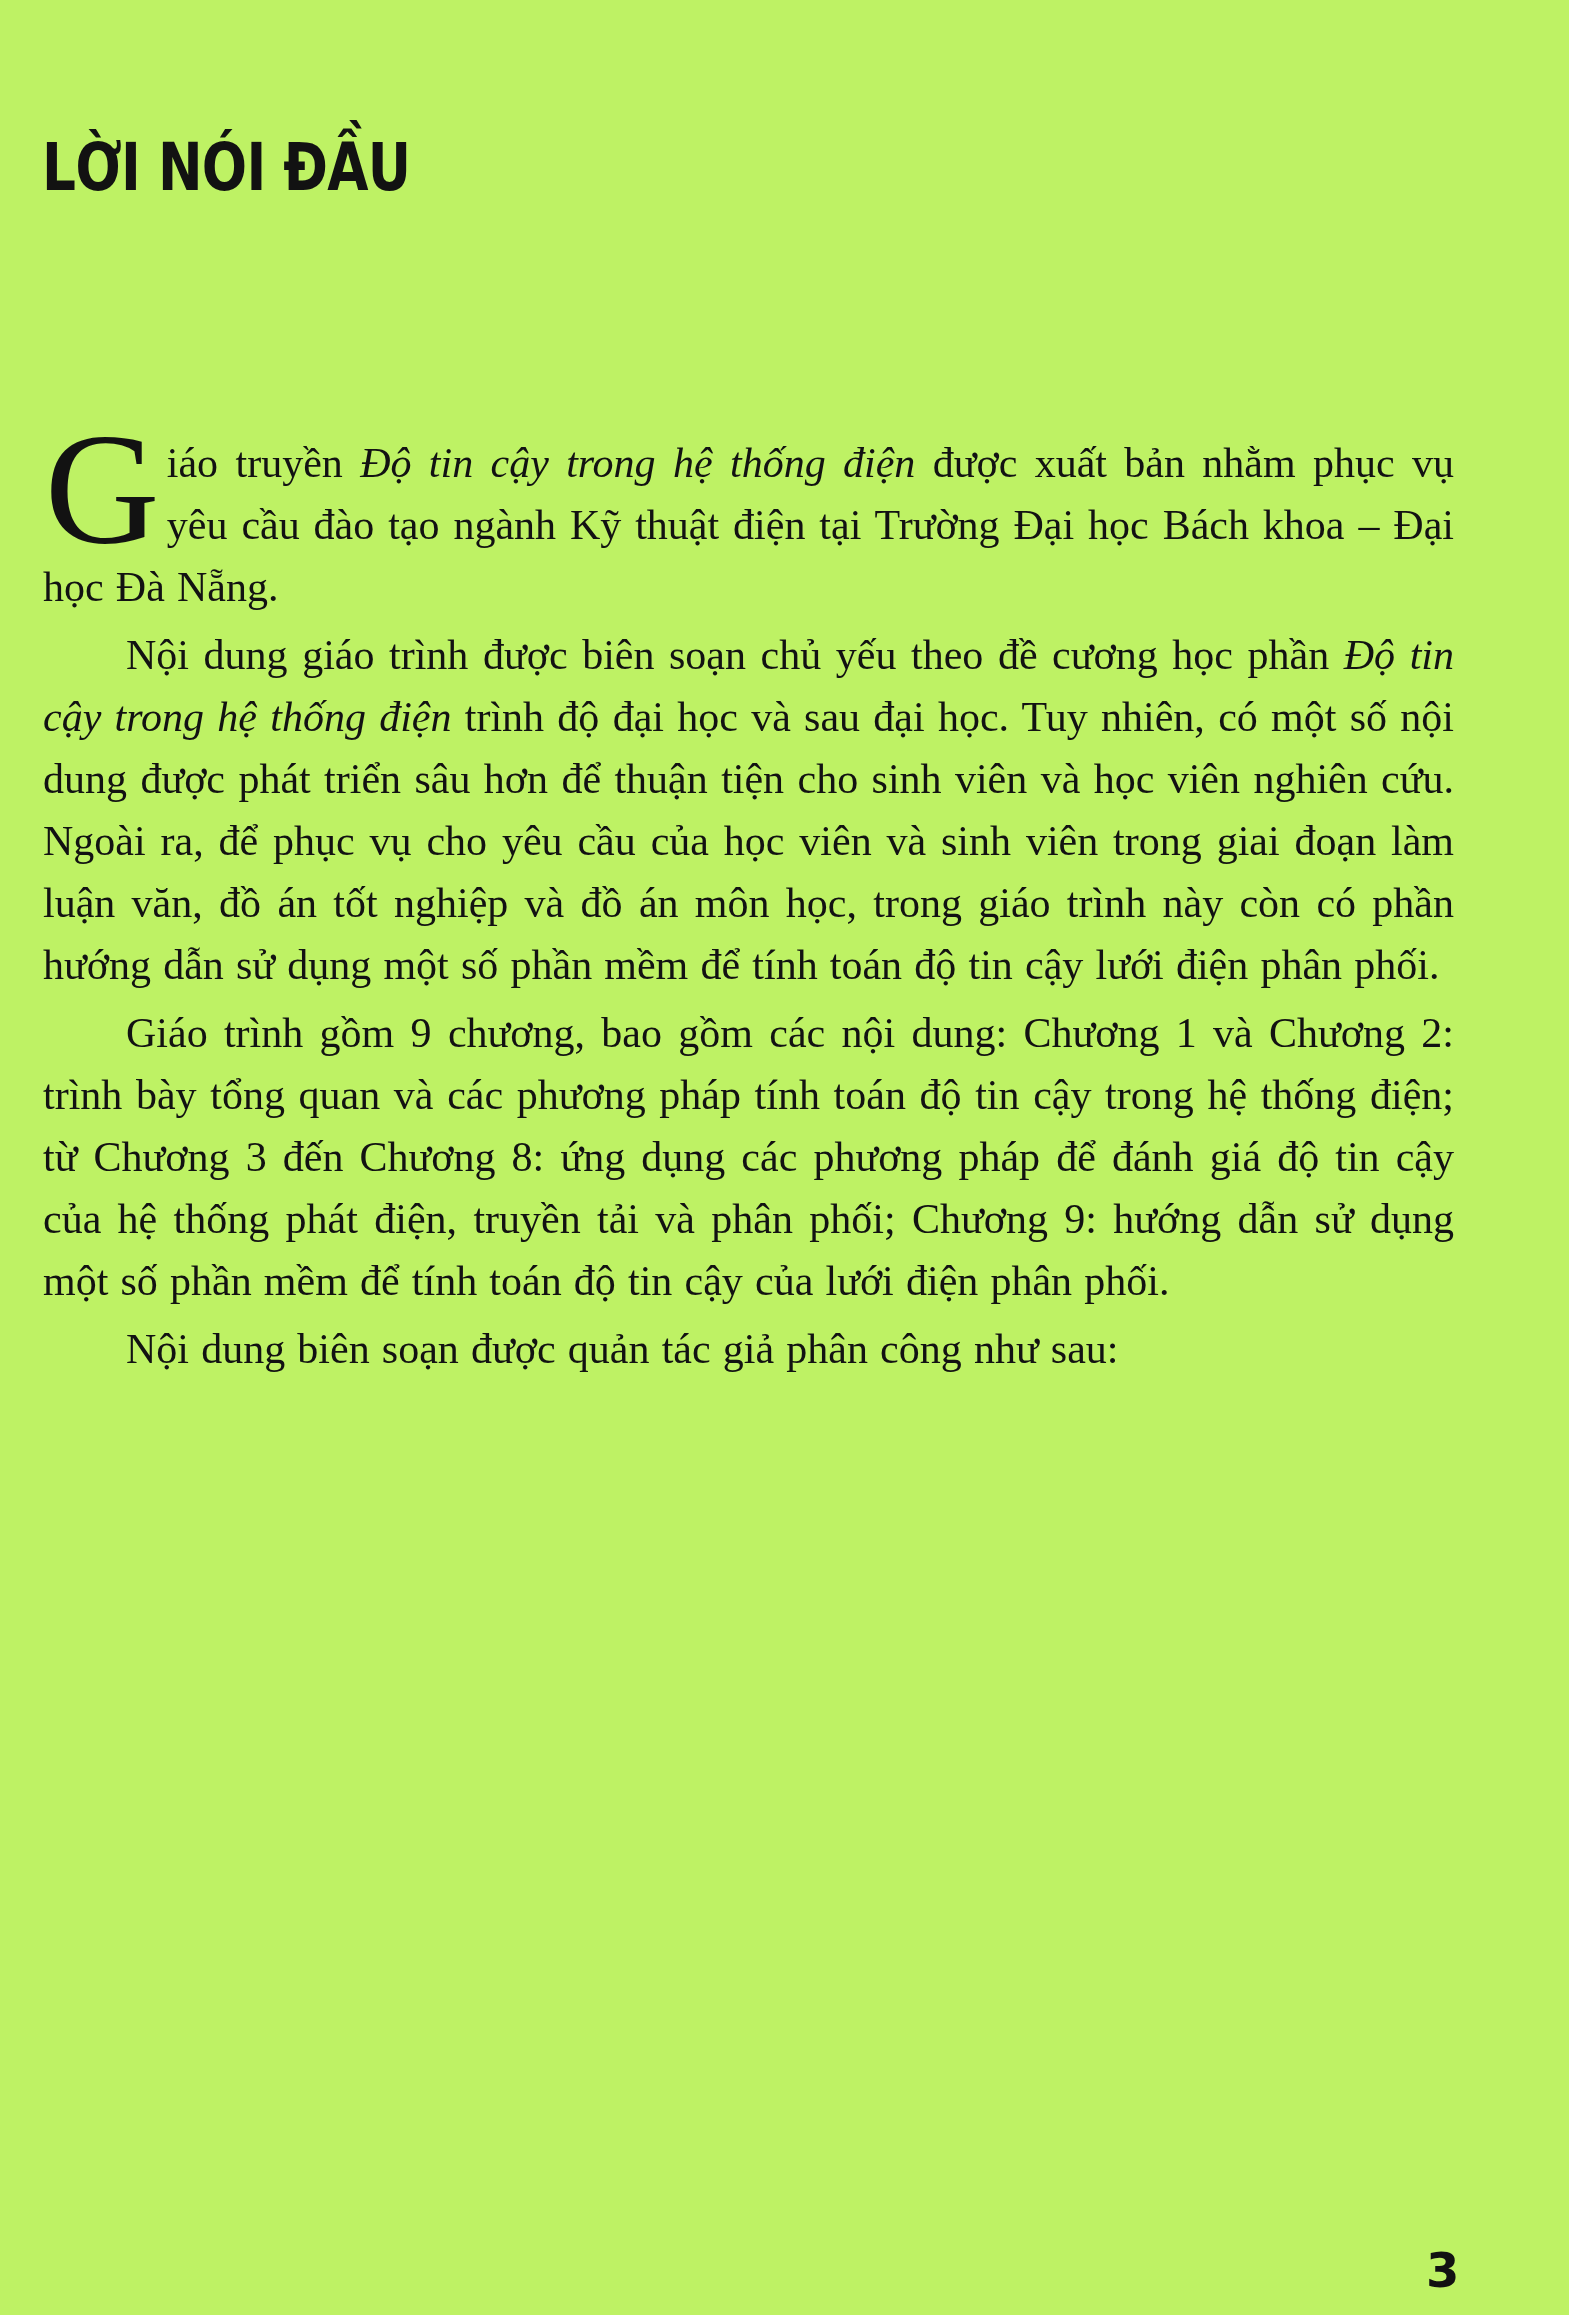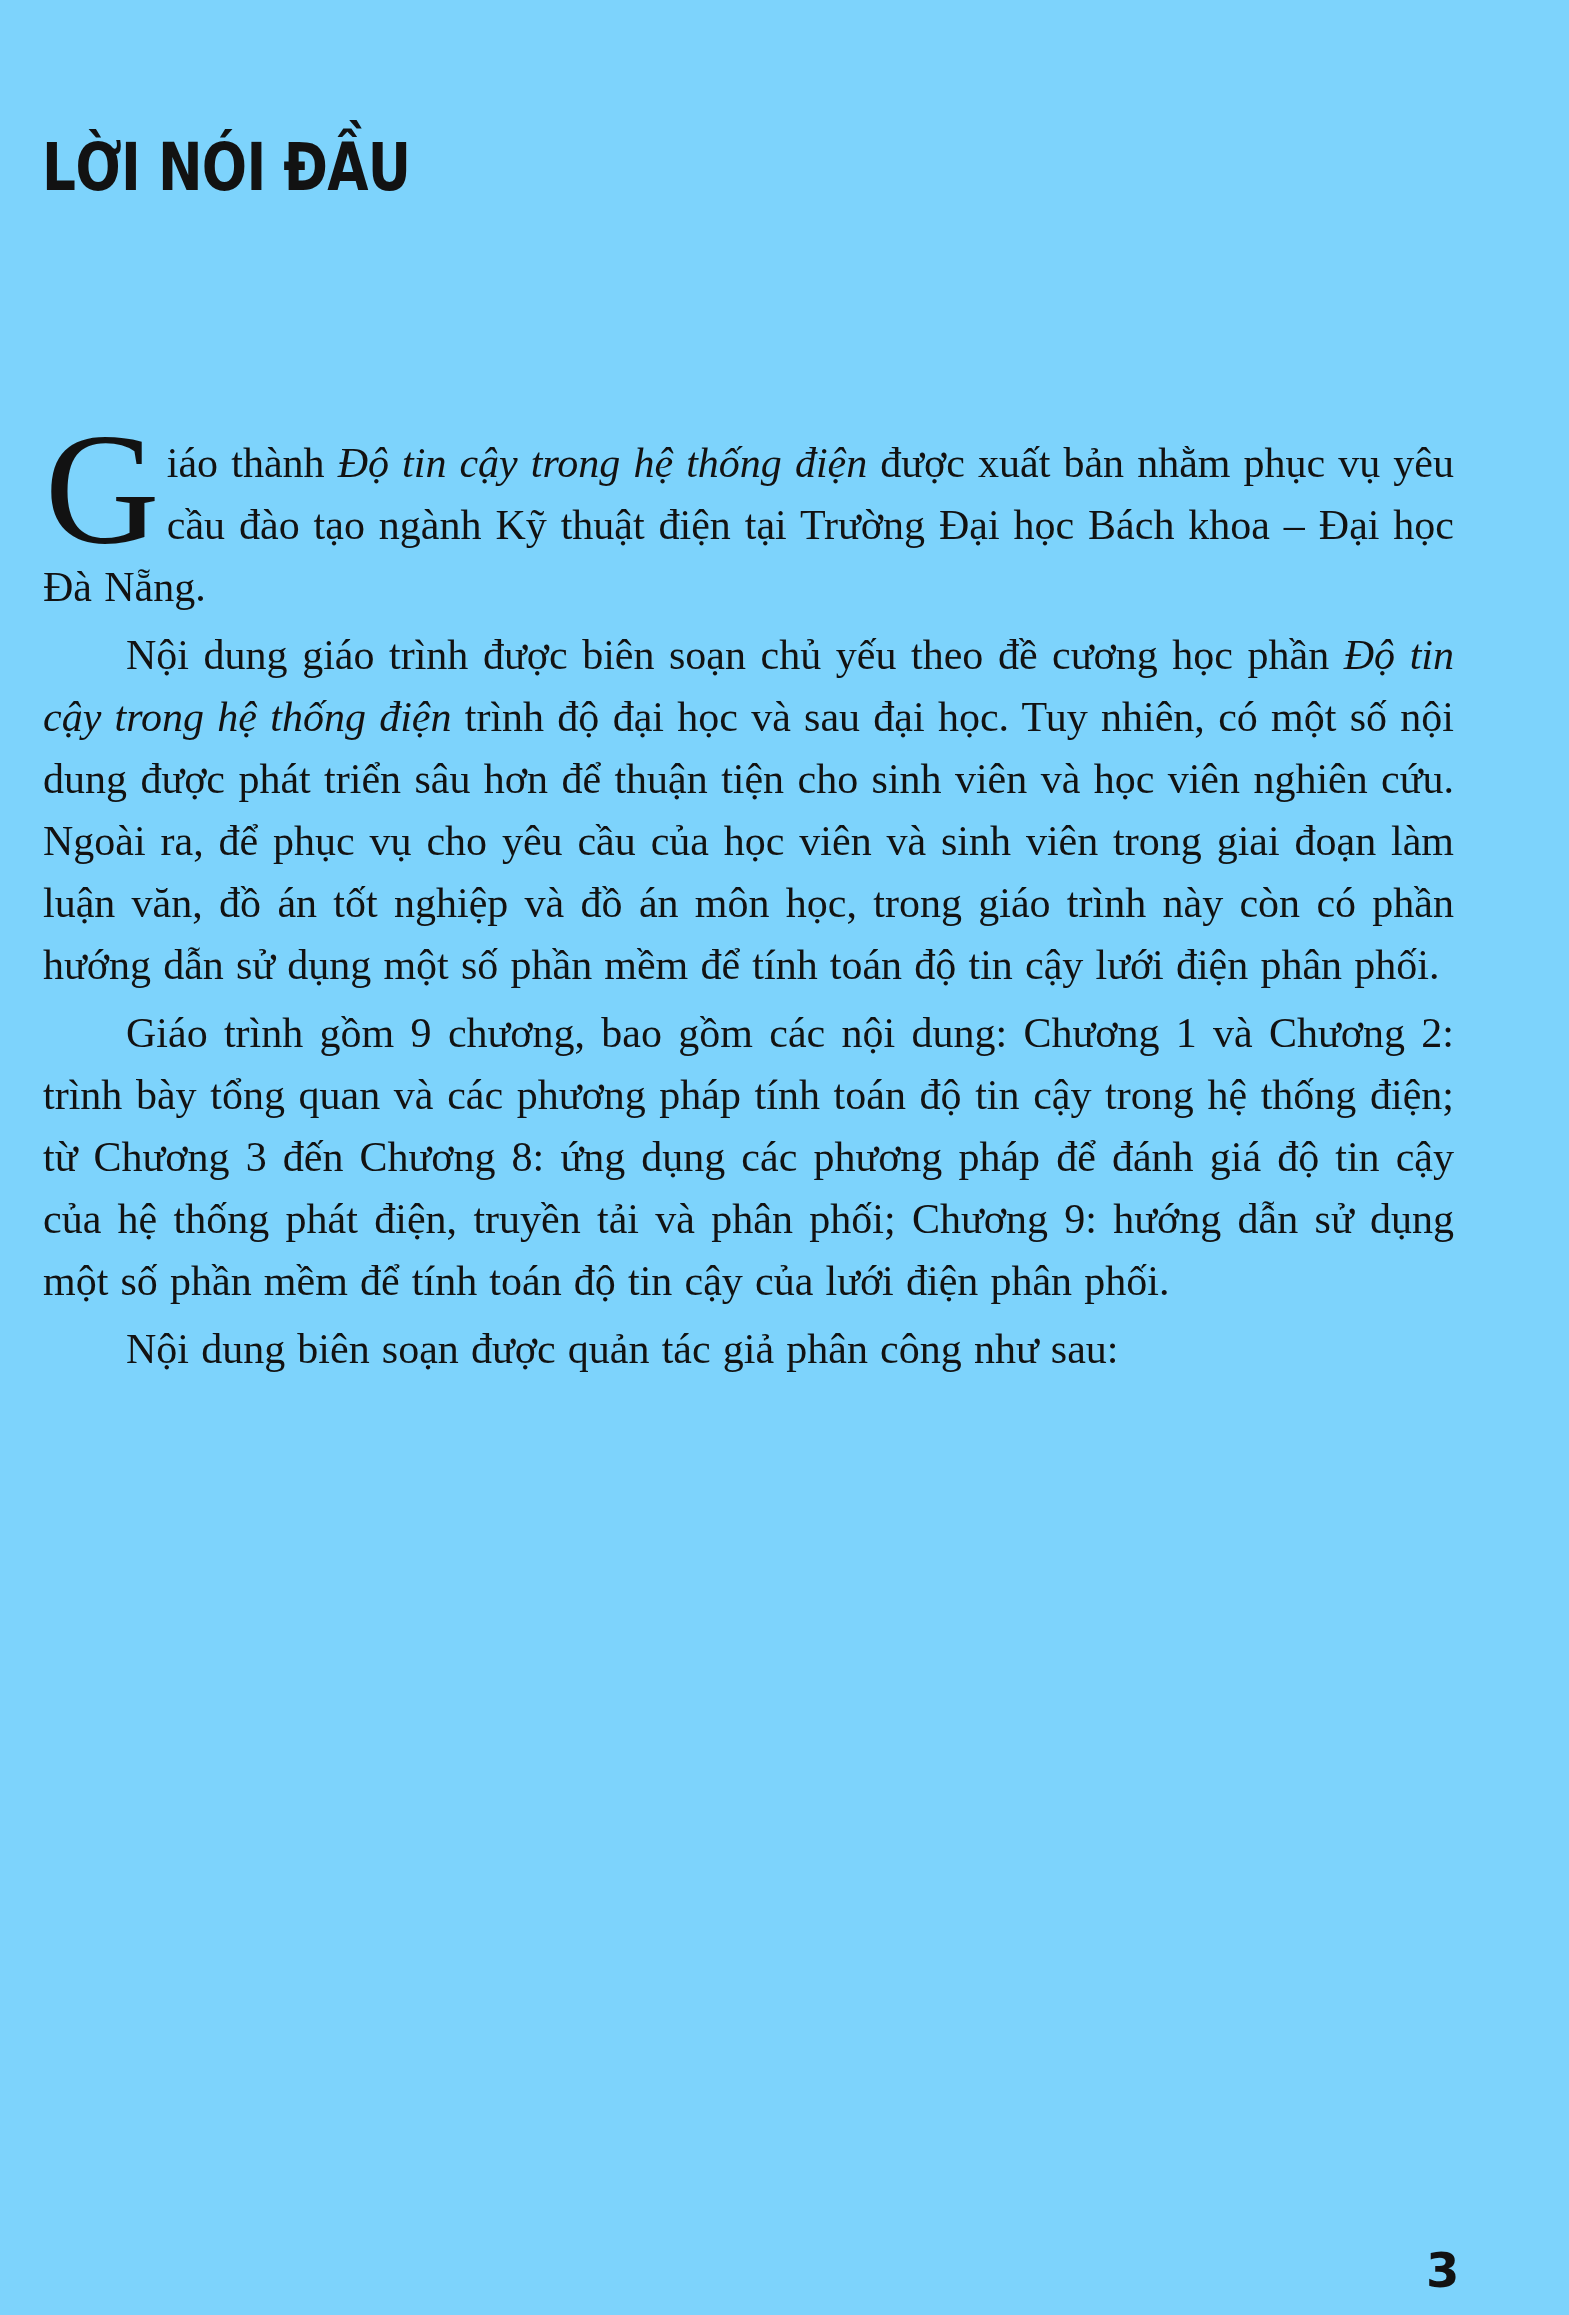--- a/index.html
+++ b/index.html
@@ -1,20 +1,20 @@
 <!DOCTYPE html>
 <html style="font-size:14.5px"><head>
 <meta charset="utf-8">
 <style>
   html,body { margin:0; padding:0; background:#e8e8e8; }
   .page {
     position:relative;
     width:1569px; height:2316px;
     margin:0 auto;
-    background:#7dd3fc;
+    background:#bef264;
     color:#111111;
     font-family:"Liberation Serif", serif;
     overflow:hidden;
   }
   .title {
     position:absolute;
     left:42px; top:134px;
     margin:0;
     font-family:"DejaVu Sans", sans-serif;
     font-weight:bold;
@@ -65,21 +65,21 @@
     color:#121212;
   }
 </style>
 </head>
 <body>
 
 <div class="page">
   <h1 class="title">LỜI NÓI ĐẦU</h1>
 
   <div class="body" id="paragraphs">
-      <p class="para first"><span class="dropcap">G</span><span>iáo thành </span><em>Độ tin cậy trong hệ thống điện</em><span> được xuất bản nhằm phục vụ yêu cầu đào tạo ngành Kỹ thuật điện tại Trường Đại học Bách khoa – Đại học Đà Nẵng.</span></p>
+      <p class="para first"><span class="dropcap">G</span><span>iáo truyền </span><em>Độ tin cậy trong hệ thống điện</em><span> được xuất bản nhằm phục vụ yêu cầu đào tạo ngành Kỹ thuật điện tại Trường Đại học Bách khoa – Đại học Đà Nẵng.</span></p>
       <p class="para"><span>Nội dung giáo trình được biên soạn chủ yếu theo đề cương học phần </span><em>Độ tin cậy trong hệ thống điện</em><span> trình độ đại học và sau đại học. Tuy nhiên, có một số nội dung được phát triển sâu hơn để thuận tiện cho sinh viên và học viên nghiên cứu. Ngoài ra, để phục vụ cho yêu cầu của học viên và sinh viên trong giai đoạn làm luận văn, đồ án tốt nghiệp và đồ án môn học, trong giáo trình này còn có phần hướng dẫn sử dụng một số phần mềm để tính toán độ tin cậy lưới điện phân phối.</span></p>
       <p class="para"><span>Giáo trình gồm 9 chương, bao gồm các nội dung: Chương 1 và Chương 2: trình bày tổng quan và các phương pháp tính toán độ tin cậy trong hệ thống điện; từ Chương 3 đến Chương 8: ứng dụng các phương pháp để đánh giá độ tin cậy của hệ thống phát điện, truyền tải và phân phối; Chương 9: hướng dẫn sử dụng một số phần mềm để tính toán độ tin cậy của lưới điện phân phối.</span></p>
       <p class="para"><span>Nội dung biên soạn được quản tác giả phân công như sau:</span></p>
     </div>
 
   <div class="page-number">3</div>
 </div>
 
 
 </body></html>

